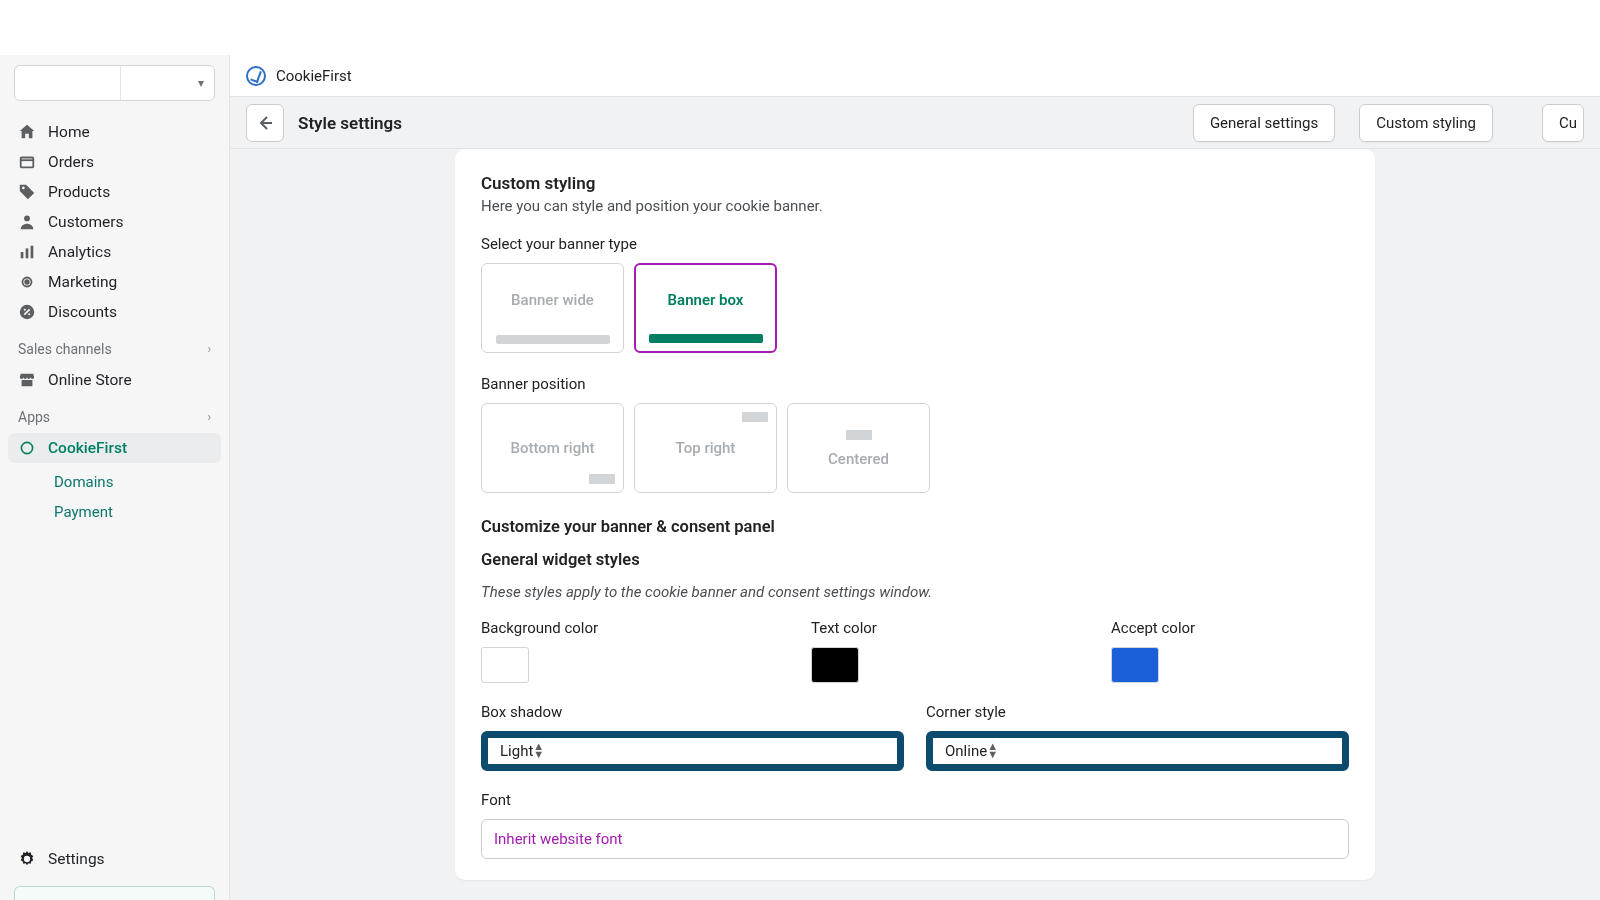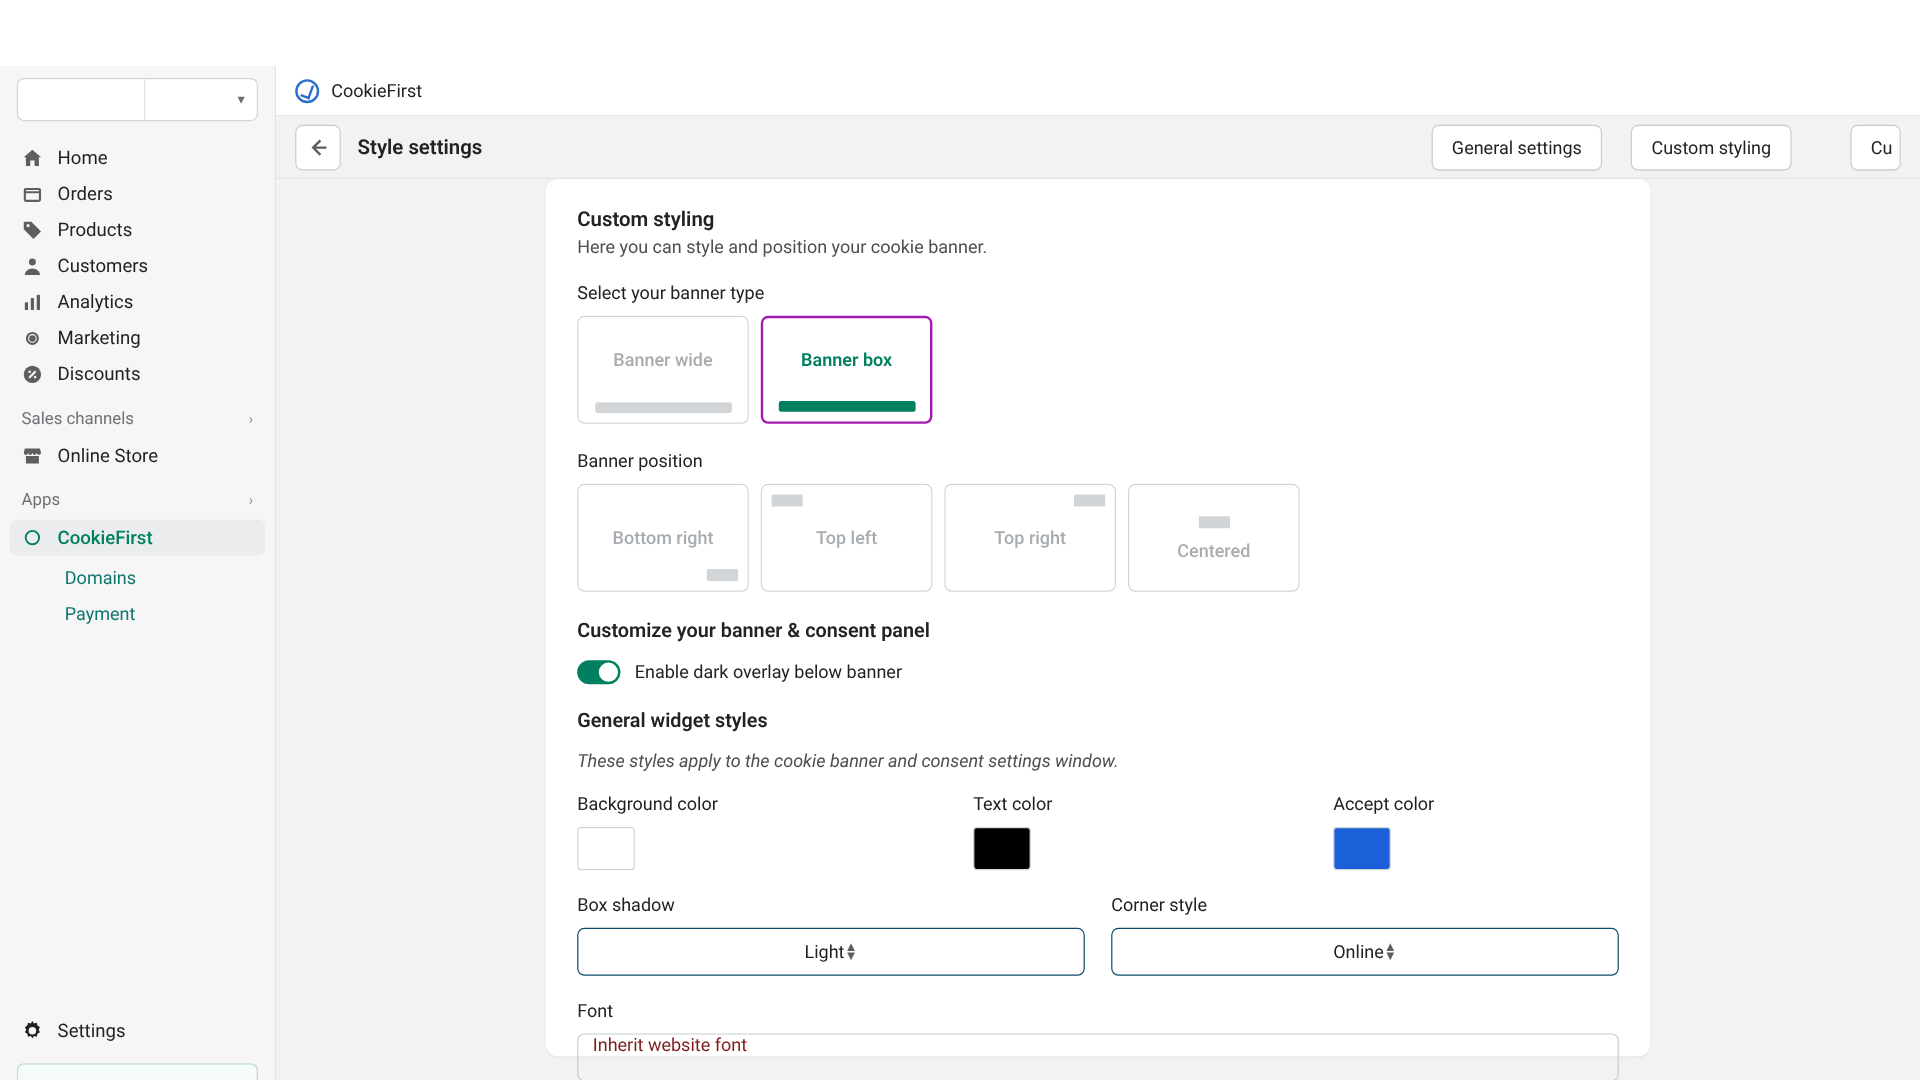--- a/index.html
+++ b/index.html
@@ -71,24 +71,24 @@
 .toggle-label { font-size: 15px; color: #202223; }
 
 .italic { font-style: italic; color: #4b4f53; font-size: 15px; margin-bottom: 18px;}
 
 .color-row { display: flex; gap: 60px; margin-bottom: 20px;}
 .color-col .label { margin-bottom: 10px; font-size: 15px;}
 .swatch { width: 48px; height: 36px; border: 1px solid #d2d5d8; border-radius: 3px; cursor: pointer;}
 
 .two-col { display: flex; gap: 22px; margin-bottom: 20px;}
 .two-col > div { flex: 1; }
-.select { width: 100%; height: 40px; border: 1px solid #0c4a6e; border-radius: 6px; background: #fff; padding: 0 12px; display: flex; align-items: center; justify-content: center; font-size: 15px; color: #202223; cursor: pointer;}
+.select { width: 100%; height: 40px; border: 7px solid #0c4a6e; border-radius: 6px; background: #fff; padding: 0 12px; display: flex; align-items: center; justify-content: flex-start; font-size: 15px; color: #202223; cursor: pointer;}
 .select .updn { font-size: 11px; color: #5c5f62; line-height: 8px;}
 
-.font-input { width: 100%; height: 40px; border: 1px solid #c9cccf; border-radius: 6px; padding: 0 12px; display: flex; color: #7f1d1d; font-size: 15px;}
+.font-input { width: 100%; height: 40px; border: 1px solid #c9cccf; border-radius: 6px; padding: 0 12px; display: flex; align-items: center; color: #a21caf; font-size: 15px;}
 
 svg { display: block; }
 </style>
 </head>
 <body>
 
 <div class="topbar-spacer"></div>
 <div class="layout">
 
   <aside class="sidebar">
@@ -247,40 +247,30 @@
           </div>
         </div>
 
         <span class="label">Banner position</span>
         <div class="pos-row">
           <div class="pos-card">
             <span>Bottom right</span>
             <div class="marker br"></div>
           </div>
           <div class="pos-card">
-            <span>Top left</span>
-            <div class="marker tl"></div>
-          </div>
-          <div class="pos-card">
             <span>Top right</span>
             <div class="marker tr"></div>
           </div>
           <div class="pos-card centered">
             <div class="marker"></div>
             <span class="ctext">Centered</span>
           </div>
         </div>
 
         <div class="h2">Customize your banner &amp; consent panel</div>
-        <div class="toggle-row">
-          <div class="toggle">
-              <div class="knob"></div>
-            </div>
-          <span class="toggle-label">Enable dark overlay below banner</span>
-        </div>
 
         <div class="h2">General widget styles</div>
         <div class="italic">These styles apply to the cookie banner and consent settings window.</div>
 
         <div class="color-row">
           <div class="color-col" style="width:270px;">
             <div class="label">Background color</div>
             <div class="swatch" id="sw-bg" style="background: rgb(255, 255, 255);"></div>
           </div>
           <div class="color-col" style="width:240px;">

